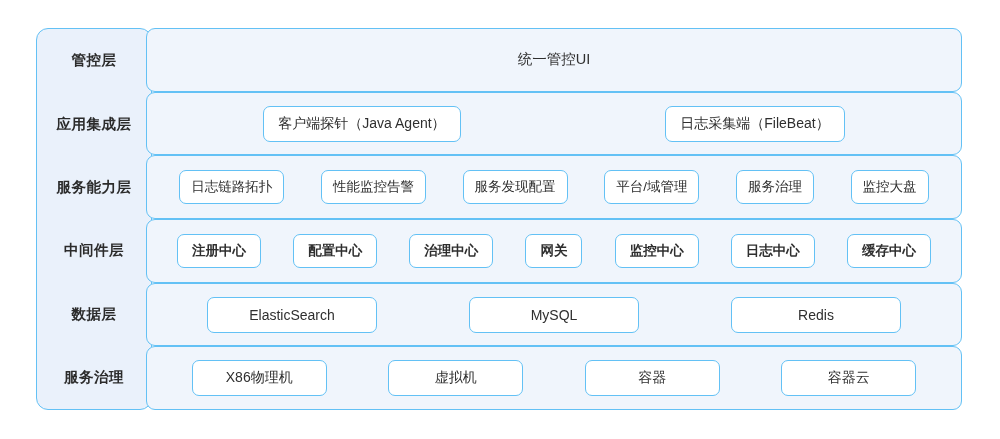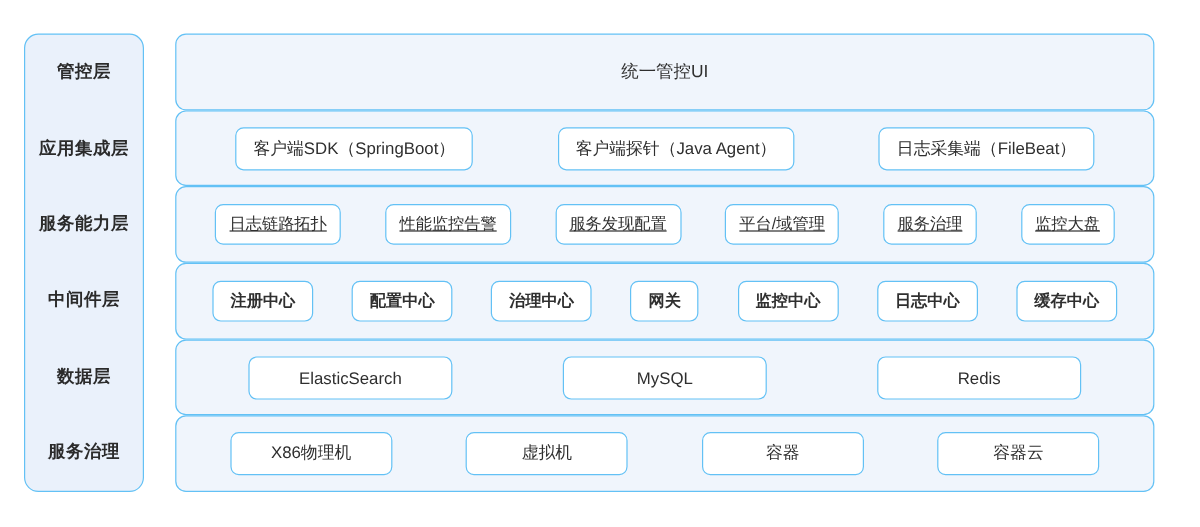--- a/index.html
+++ b/index.html
@@ -19,23 +19,23 @@
   #diagram {
     position: relative;
     width: 1000px;
     height: 439px;
     box-sizing: border-box;
   }
 
   
   .sidebar {
     position: absolute;
-    left: 20px;
+    left: 36px;
     top: 28px;
-    width: 100px;
+    width: 116px;
     height: 382px;
     box-sizing: border-box;
     background: #eaf1fb;
     border: 1.4px solid #63c1f5;
     border-radius: 12px;
     display: flex;
     flex-direction: column;
   }
   .sidebar-item {
     flex: 1 1 0;
@@ -105,21 +105,21 @@
     align-items: center;
     justify-content: center;
     font-size: 13.5px;
     color: #2f2f2f;
     white-space: nowrap;
     padding: 0 12px;
   }
 
   
   .row-app .chip      { height: 36px; font-size: 14px; padding: 0 14px; }
-  .row-service .chip  { height: 34px; font-size: 13.5px; padding: 0 11px; text-decoration: underline; }
+  .row-service .chip  { height: 34px; font-size: 13.5px; padding: 0 11px; }
   .row-middle .chip   { height: 34px; font-size: 13.5px; padding: 0 14px; font-weight: bold; }
   .row-data .chip     { height: 36px; width: 170px; font-size: 14px; }
   .row-infra .chip    { height: 36px; width: 135px; font-size: 14px; }
 </style>
 </head>
 <body>
 
 <div id="diagram">
 
   <div class="sidebar">
@@ -145,23 +145,20 @@
 
   <div class="rows">
 
     <div class="row-panel caption-only row-management">
       <span class="panel-caption">统一管控UI</span>
     </div>
 
     <div class="row-panel row-app">
       <div class="chips spread-even">
         <div class="chip">
-          <span>客户端SDK（SpringBoot）</span>
-        </div>
-        <div class="chip">
           <span>客户端探针（Java Agent）</span>
         </div>
         <div class="chip">
           <span>日志采集端（FileBeat）</span>
         </div>
       </div>
     </div>
 
     <div class="row-panel row-service">
       <div class="chips spread-even">

